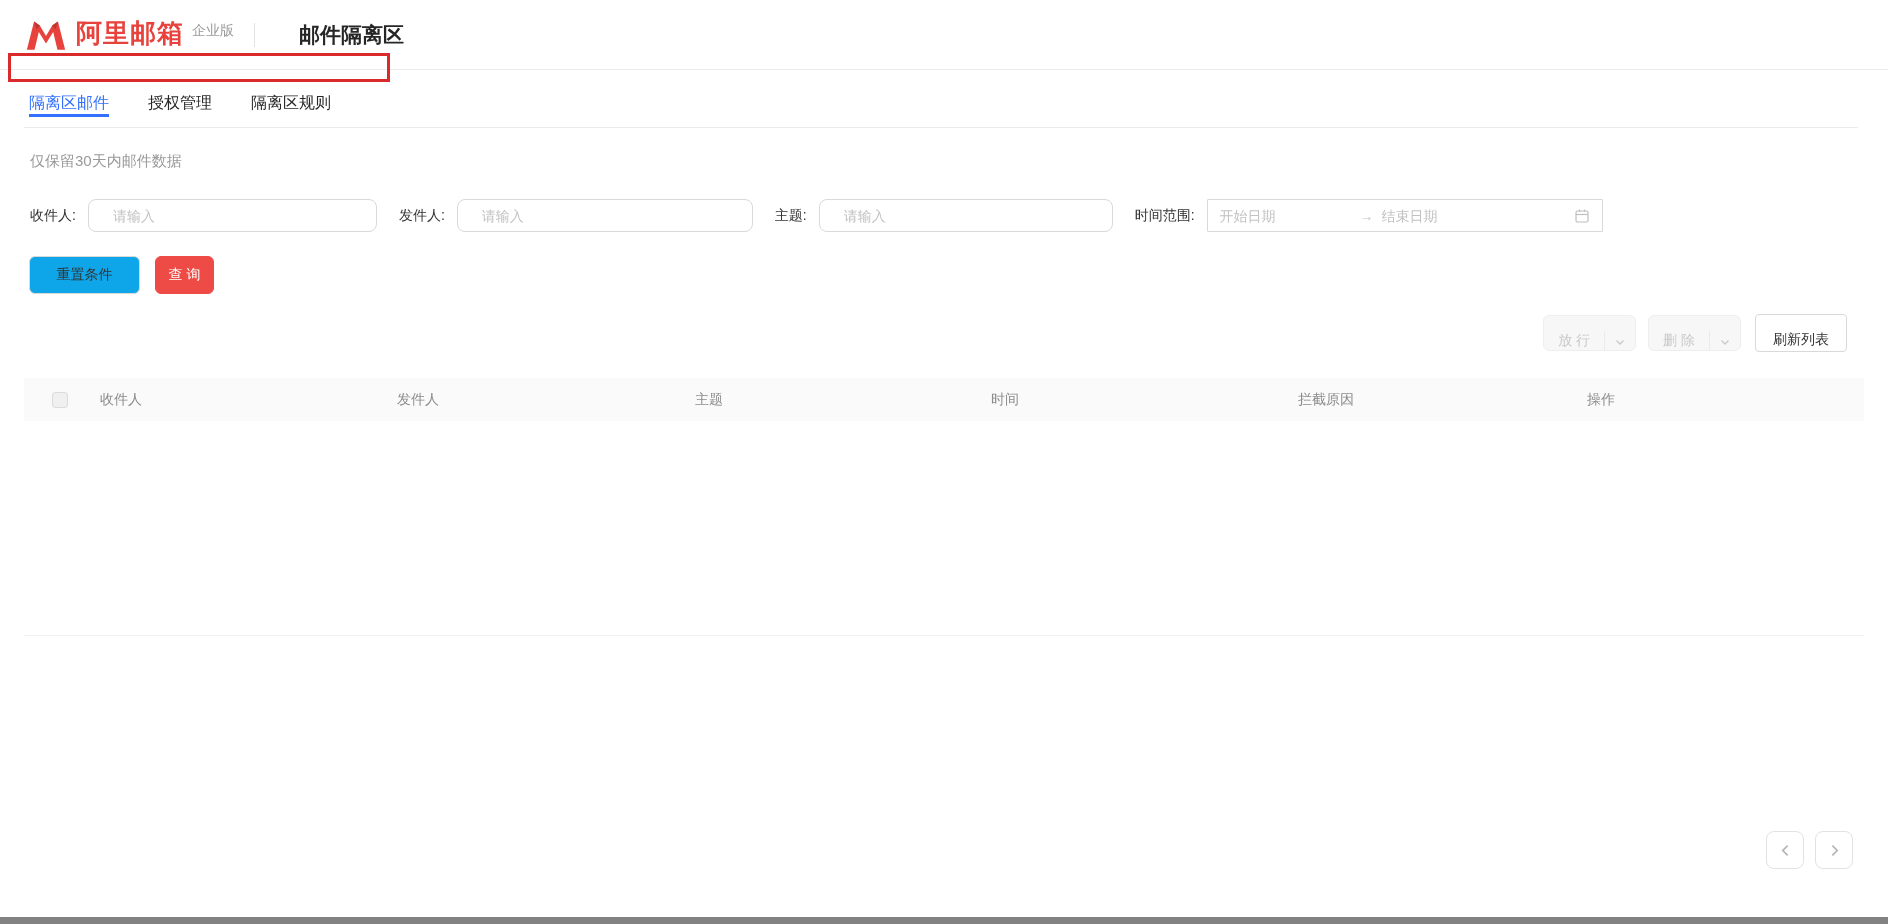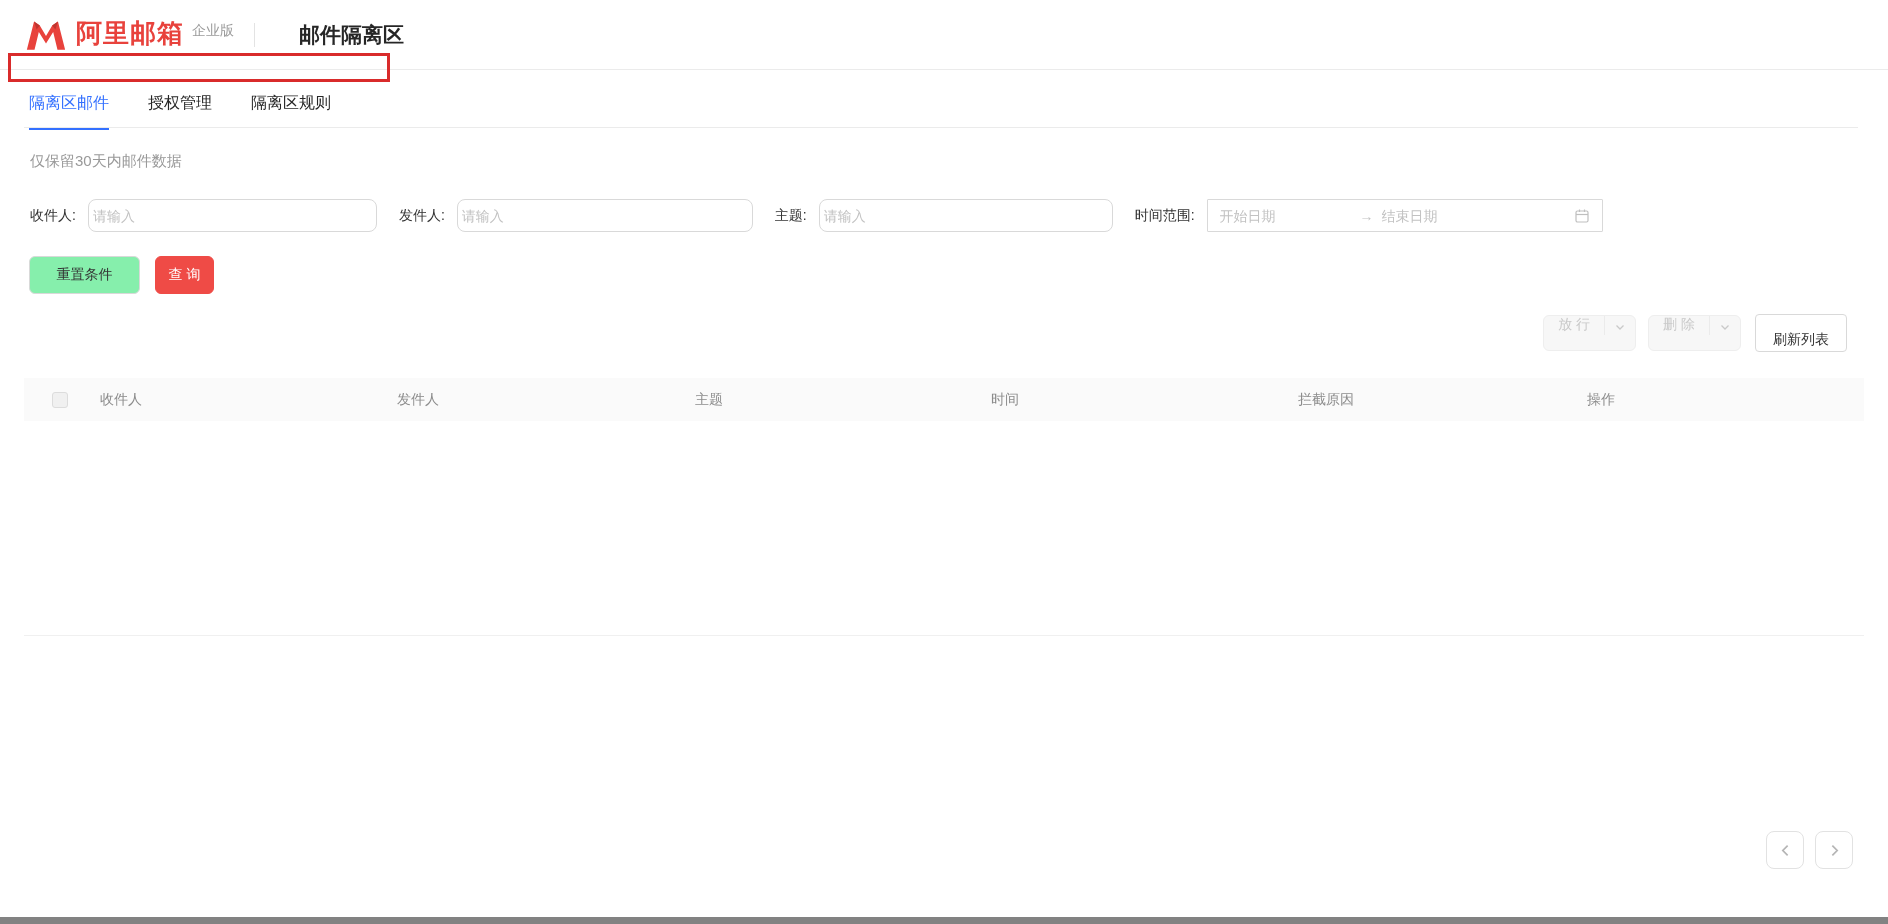--- a/index.html
+++ b/index.html
@@ -18,50 +18,50 @@
   .user-quarantine-btn { background:#f2f2f2; border:none; border-radius:4px; height:35px; padding:0 15px;
             font-size:13px; color:#333; font-family:inherit; cursor:pointer; }
   .account-email { font-size:15px; color:#333; }
 
   
   .annotation-box { position:absolute; left:8px; top:53px; width:382px; height:29px;
             border:3px solid #D92B2B; background:transparent; z-index:5; }
 
   
   .tabs-row { position:absolute; top:93px; left:29px; display:flex; gap:39px; font-size:16px; }
-  .tab { padding-bottom:13px; color:#262626; cursor:pointer; border-bottom:3px solid transparent; }
+  .tab { color:#262626; cursor:pointer; border-bottom:3px solid transparent; }
   .tab.active { color:#3370FF; border-bottom-color:#3370FF; }
   .tabs-divider { position:absolute; top:127px; left:24px; width:1834px; height:1px; background:#ebebeb; }
 
   
   .notice { position:absolute; top:152px; left:30px; font-size:15px; color:#999; }
 
   
   .filters { position:absolute; top:199px; left:30px; display:flex; align-items:center;justify-content:center; }
   .filter-group { display:flex; align-items:center; }
   .filter-group + .filter-group { margin-left:22px; }
   .filter-label { font-size:14px; color:#333; margin-right:12px; white-space:nowrap; }
-  .text-input { height:33px; border:1px solid #d9d9d9; border-radius:8px; padding:0 4px;
+  .text-input { height:33px; border:1px solid #d9d9d9; border-radius:8px; padding:0 24px;
             font-size:14px; font-family:inherit; color:#8b5cf6; outline:none; background:#fff; }
   .text-input::placeholder, .date-input::placeholder { color:#c2c2c2; }
   .w-recipient { width:289px; } .w-sender { width:296px; } .w-subject { width:294px; }
   .date-range-box { width:396px; height:33px; border:1px solid #d9d9d9; border-radius:1px;
             display:flex; align-items:center; padding:0 12px; background:#fff; }
   .date-input { border:none; outline:none; width:138px; font-size:14px; font-family:inherit; color:#333; background:transparent; }
   .range-arrow { color:#c2c2c2; font-size:14px; padding:0 8px 0 2px; }
 
   
   .query-row { position:absolute; top:256px; left:29px; display:flex; align-items:center; gap:15px; }
   .btn { height:38px; border-radius:6px; font-size:14px; font-family:inherit; cursor:pointer; }
-  .btn-reset { width:111px; background:#86efac; border:1px solid #d9d9d9; color:#333; }
+  .btn-reset { width:111px; background:#0ea5e9; border:1px solid #d9d9d9; color:#333; }
   .btn-search { width:59px; background:#EF4B46; border:1px solid #EF4B46; color:#fff; }
 
   
   .action-row { position:absolute; top:314px; right:41px; display:flex; align-items:center; }
-  .split-btn { display:flex; align-items:flex-start; height:36px; background:#f7f7f7; border:1px solid #eeeeee;
+  .split-btn { display:flex; align-items:flex-end; height:36px; background:#f7f7f7; border:1px solid #eeeeee;
             border-radius:6px; color:#c9c9c9; font-size:14px; cursor:not-allowed; }
   .split-btn .split-label { padding:0 14px; }
   .split-btn .split-chev { border-left:1px solid #ebebeb; padding:5px 9px 2px 9px; display:flex; align-items:center; }
   .gap12 { width:12px; } .gap14 { width:14px; }
   .btn-refresh { height:38px; padding:16px 17px; background:#fff; border:1px solid #d9d9d9; border-radius:4px; color:#333; }
 
   
   .table-header { position:absolute; top:378px; left:24px; width:1840px; height:43px; background:#fafafa;
             display:grid; grid-template-columns:76px 297px 298px 296px 307px 289px 1fr;
             align-items:center; font-size:14px; color:#8c8c8c; }

